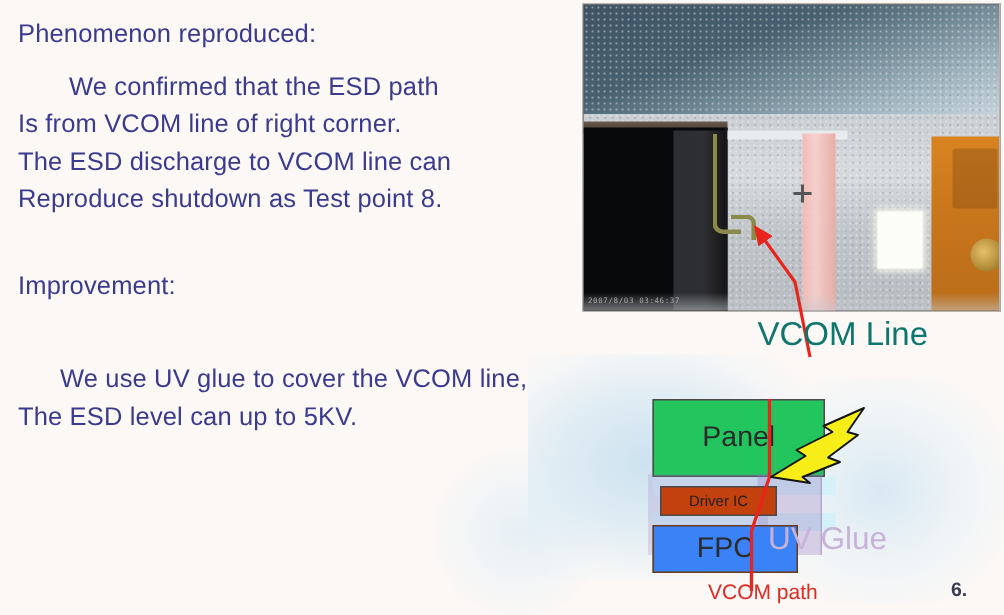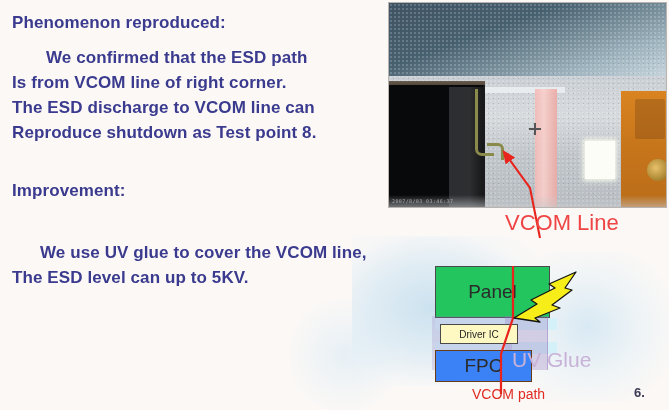--- a/index.html
+++ b/index.html
@@ -46,21 +46,21 @@
   }
 
   
   .textcol {
     position: absolute;
     left: 0px; top: 0px;
     width: 392px;
     color: #3a3a8e;
   }
   .tline {
-    font-weight: bold;
+    font-weight: normal;
     font-size: 17px;
     line-height: 25px;
     letter-spacing: 0.1px;
     white-space: nowrap;
     color: #3a3a8e;
   }
   .tline.indent { padding-left: 34px; margin-top: 10px; }
   .tline.indent2 { padding-left: 28px; }
 
   .block-a { position: absolute; left: 12px; top: 10px; }
@@ -179,21 +179,21 @@
     left: 388px; top: 2px;
     width: 279px; height: 248px;
     pointer-events: none;
   }
 
   
   .vcom-line-label {
     position: absolute;
     left: 505px; top: 210px;
     font-size: 22px;
-    color: #ef4444;
+    color: #0f766e;
     font-family: "Liberation Sans", sans-serif;
     white-space: nowrap;
   }
 
   
   .diagram {
     position: absolute;
     left: 400px; top: 250px;
     width: 269px; height: 160px;
   }
@@ -212,21 +212,21 @@
     background: #22c55e;
     border: 1px solid #4a4a4a;
     box-sizing: border-box;
     display: flex; align-items: center; justify-content: center;
     font-size: 19px; color: #2b2b2b;
     font-family: "Liberation Sans", sans-serif;
   }
 
   .box-driver {
     position: absolute; left: 40px; top: 74px; width: 78px; height: 20px;
-    background: #fef9c3;
+    background: #c2410c;
     border: 1px solid #4a4a4a;
     box-sizing: border-box;
     display: flex; align-items: center; justify-content: center;
     font-size: 10px; color: #1f1f1f;
     font-family: "Liberation Sans", sans-serif;
   }
 
   .box-fpc {
     position: absolute; left: 35px; top: 100px; width: 97px; height: 32px;
     background: #3b82f6;

